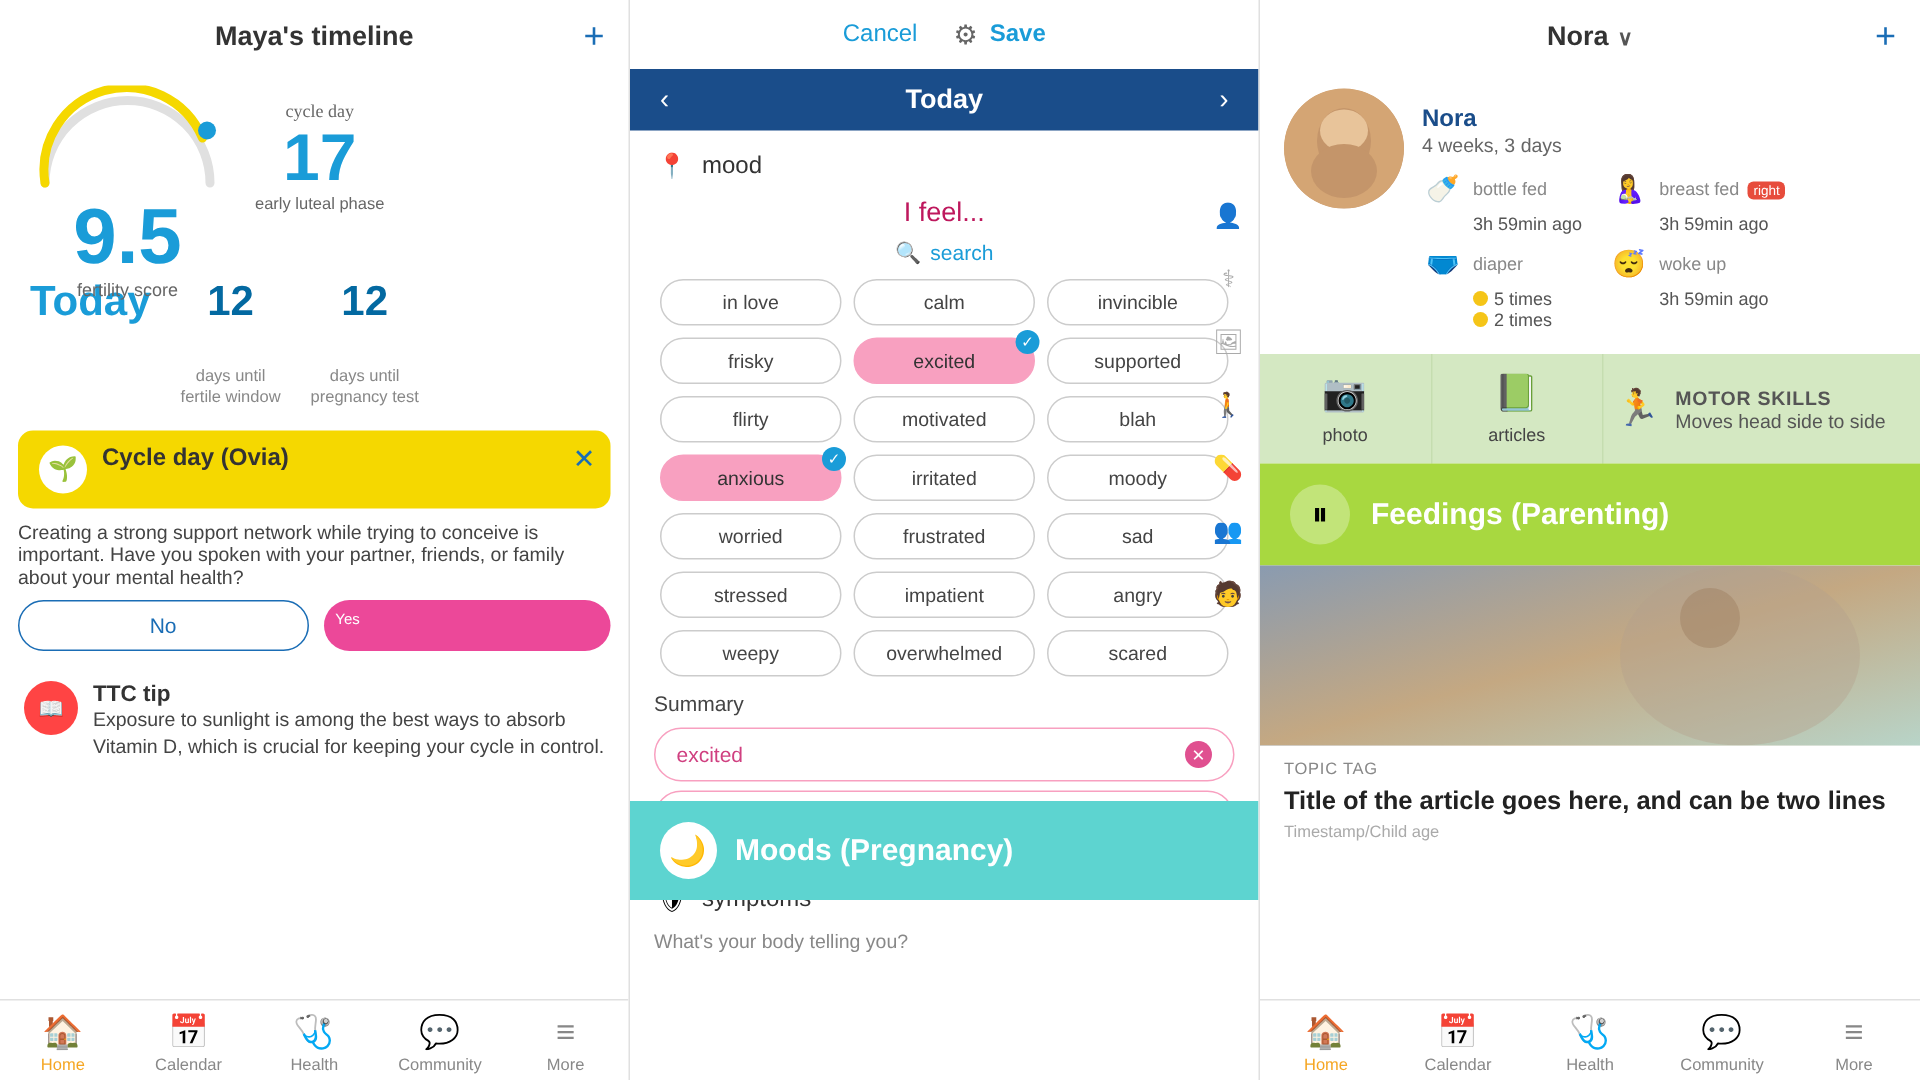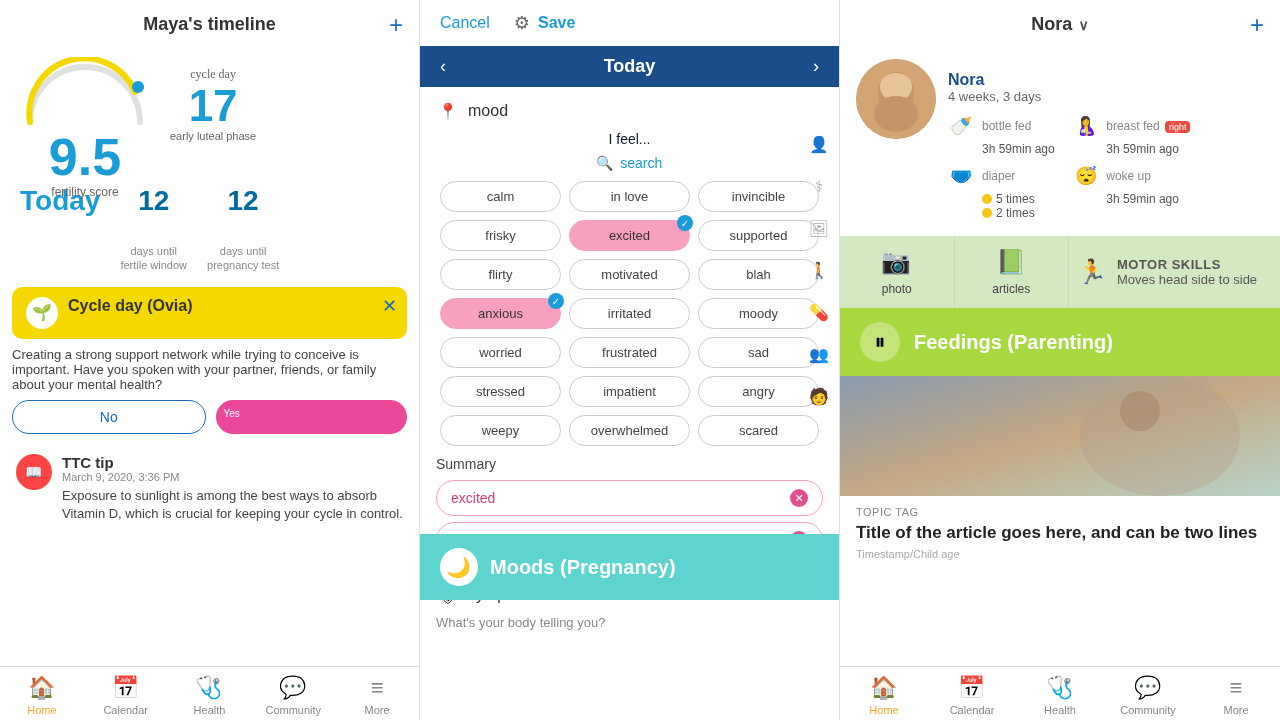--- a/index.html
+++ b/index.html
@@ -237,21 +237,21 @@
     }
 
     
     .panel-middle {
       width: 420px;
       border-right: 1px solid #e0e0e0;
     }
 
     .mid-top-bar {
       display: flex;
-      justify-content: flex-start;
+      justify-content: center;
       align-items: center;
       padding: 12px 20px;
       gap: 24px;
     }
     .cancel-btn {
       color: #1a9cd8;
       font-size: 16px;
       cursor: pointer;
     }
     .save-btn {
@@ -303,22 +303,22 @@
       font-size: 16px;
     }
     .section-title {
       font-size: 16px;
       font-weight: 500;
       color: #333;
     }
 
     .feel-text {
       text-align: center;
-      color: #0f172a;
-      font-size: 14px;
+      color: #be185d;
+      font-size: 18px;
       margin-bottom: 8px;
     }
 
     .search-bar {
       display: flex;
       align-items: center;
       gap: 6px;
       justify-content: center;
       color: #1a9cd8;
       font-size: 14px;
@@ -693,21 +693,20 @@
     <div class="cycle-tip-btns">
       <div class="btn-no">No</div>
       <div class="btn-yes">Yes</div>
     </div>
   </div>
 
   <div class="ttc-tip-card">
     <div class="ttc-icon">📖</div>
     <div>
       <div class="ttc-title">TTC tip</div>
-      <div class="ttc-date">March 9, 2020, 3:36 PM</div>
       <div class="ttc-body">Exposure to sunlight is among the best ways to absorb Vitamin D, which is crucial for keeping your cycle in control.</div>
     </div>
   </div>
 
   <div style="margin-top:auto;"></div>
   <div class="bottom-nav">
     <div class="nav-item active">
       <span class="nav-icon">🏠</span>
       <span>Home</span>
     </div>
@@ -750,22 +749,22 @@
       <span class="section-icon">📍</span>
       <span class="section-title">mood</span>
     </div>
     <div class="feel-text">I feel...</div>
     <div class="search-bar">
       <span>🔍</span>
       <span>search</span>
     </div>
 
     <div class="mood-grid">
+      <div class="mood-tag">in love</div>
       <div class="mood-tag">calm</div>
-      <div class="mood-tag">in love</div>
       <div class="mood-tag">invincible</div>
       <div class="mood-tag">frisky</div>
       <div class="mood-tag selected-pink">
         excited
         <span class="check-badge">✓</span>
       </div>
       <div class="mood-tag">supported</div>
       <div class="mood-tag">flirty</div>
       <div class="mood-tag">motivated</div>
       <div class="mood-tag">blah</div>

